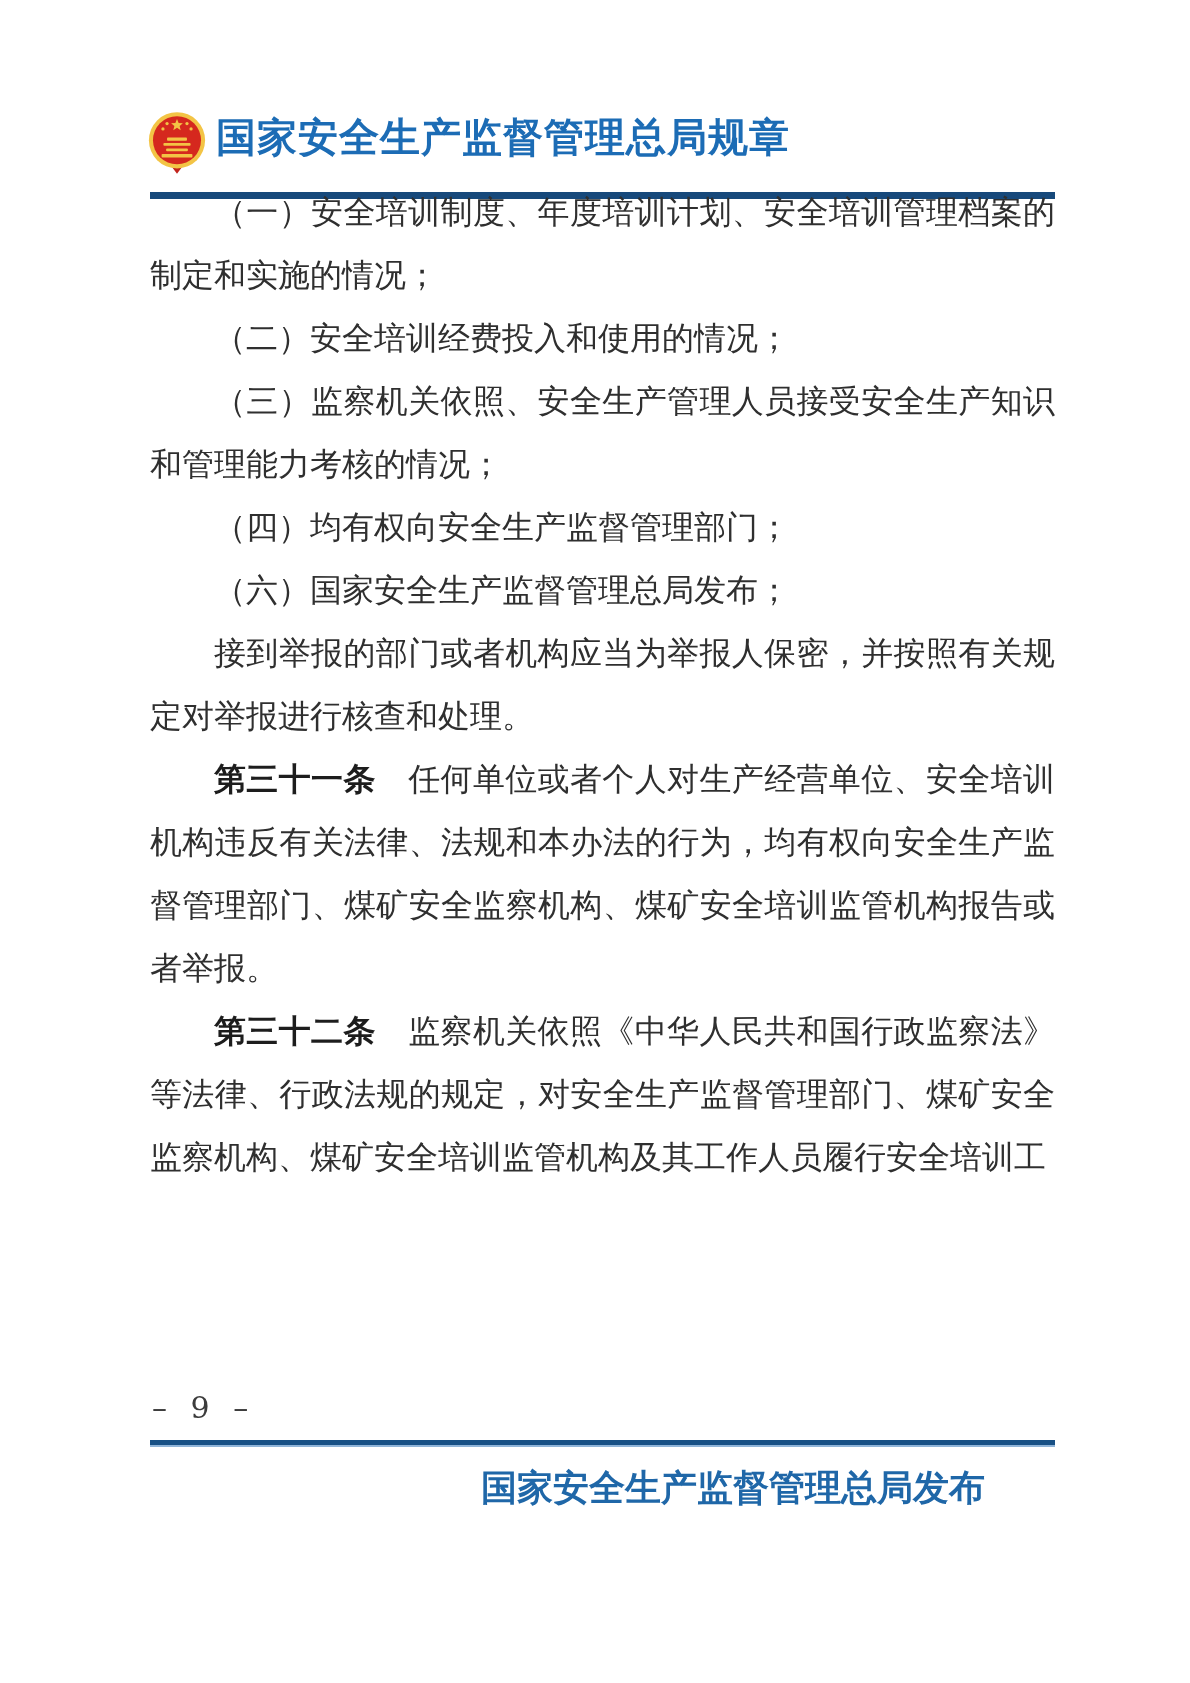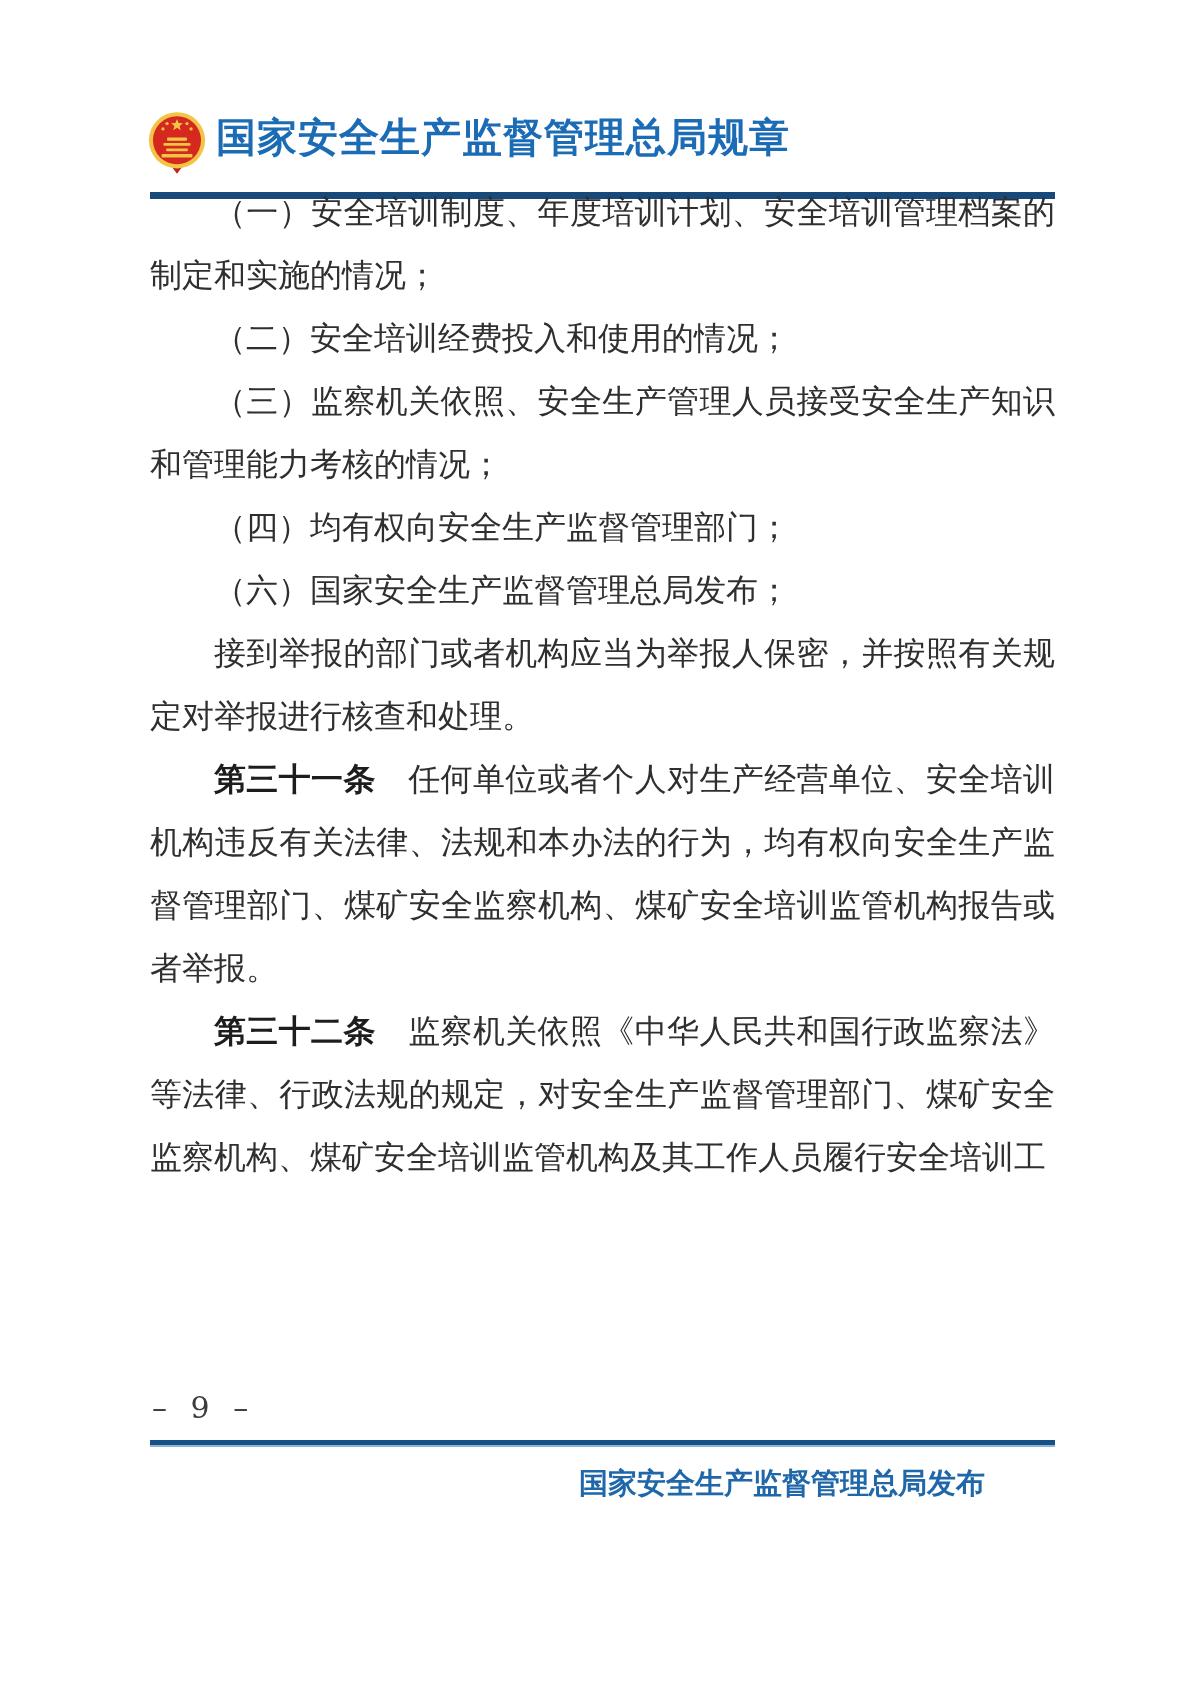--- a/index.html
+++ b/index.html
@@ -44,21 +44,21 @@
   
   .pagenum{
     position:absolute;left:152px;top:1390px;
     font-size:30px;color:#3c3c3c;letter-spacing:7px;
     white-space:nowrap;
   }
   .publisher{
     position:absolute;left:150px;top:1464px;width:835px;
     text-align:right;
     font-family:"DejaVu Sans", sans-serif;
-    font-size:29px;font-weight:bold;
+    font-size:36px;font-weight:bold;
     color:#1f67a8;
     letter-spacing:0px;
     white-space:nowrap;
   }
 </style>
 </head>
 <body>
 
 <div class="page">
 

